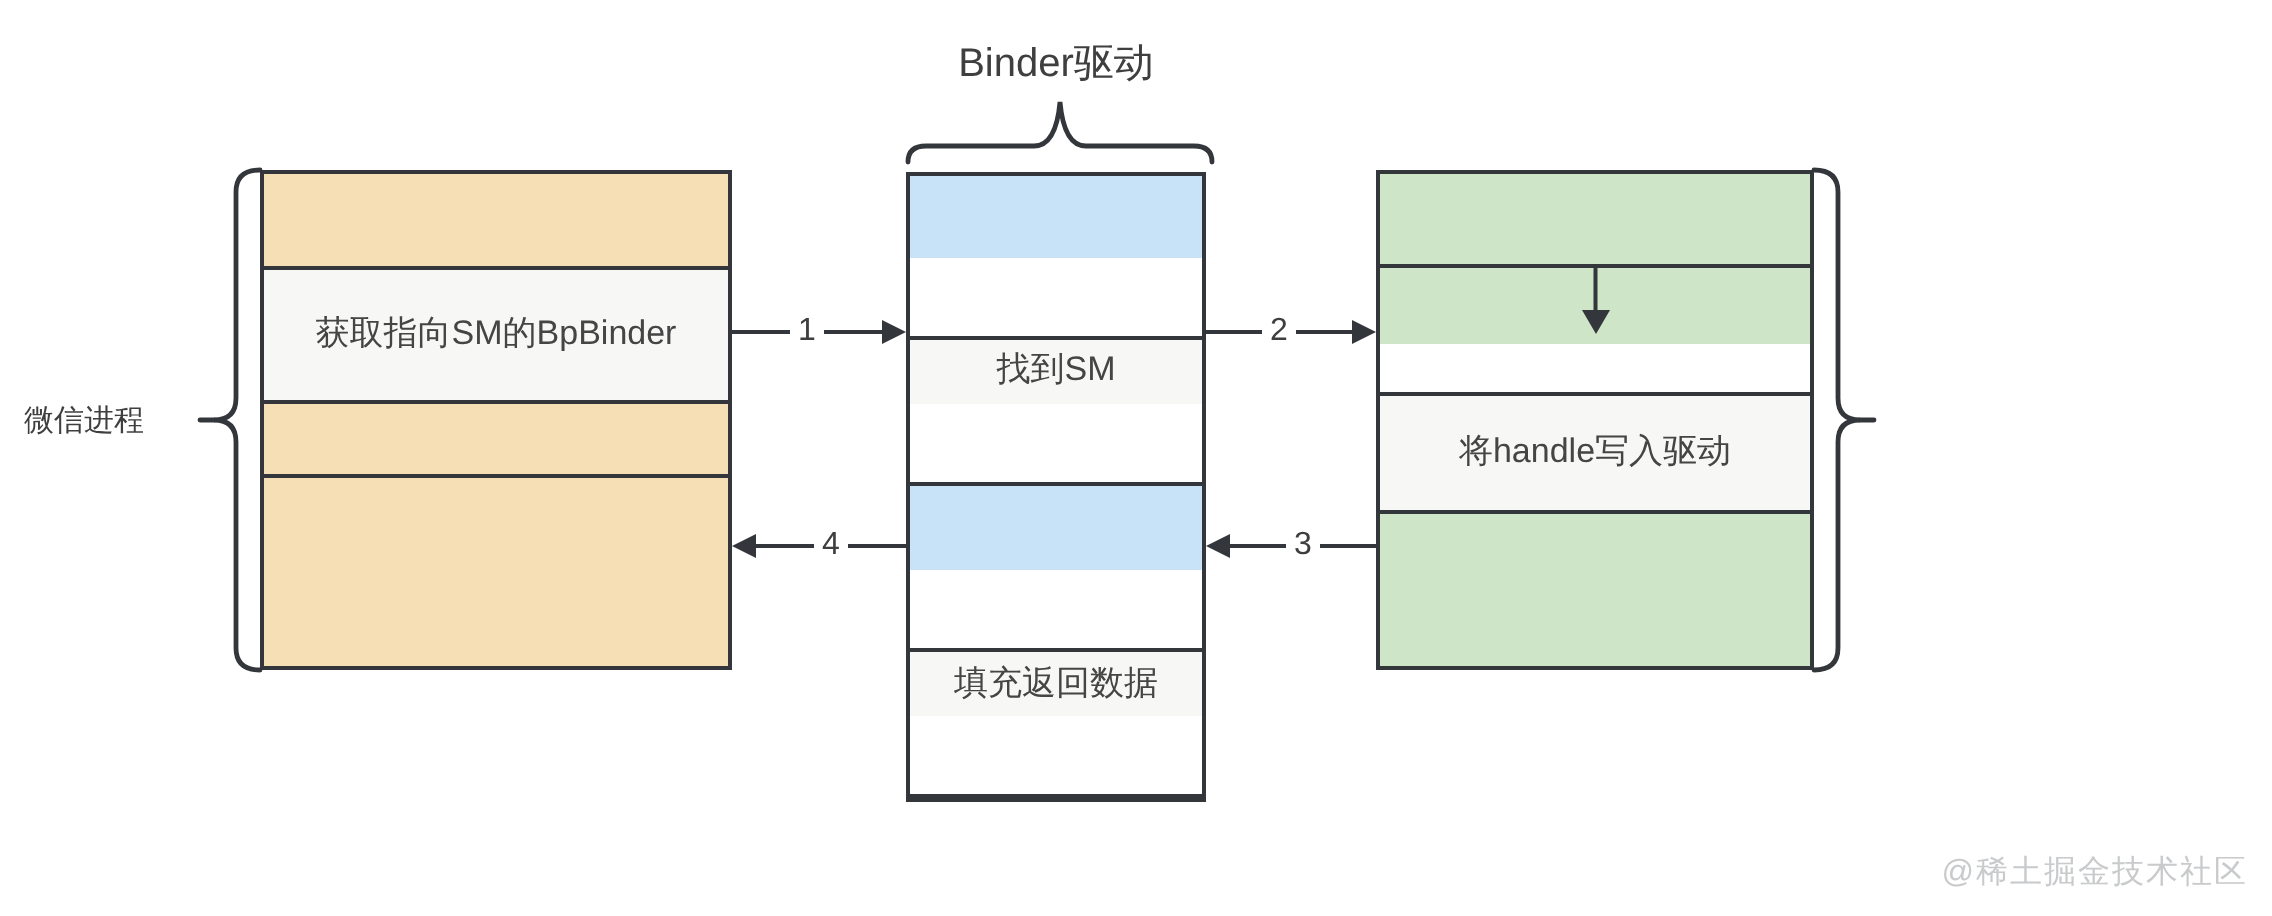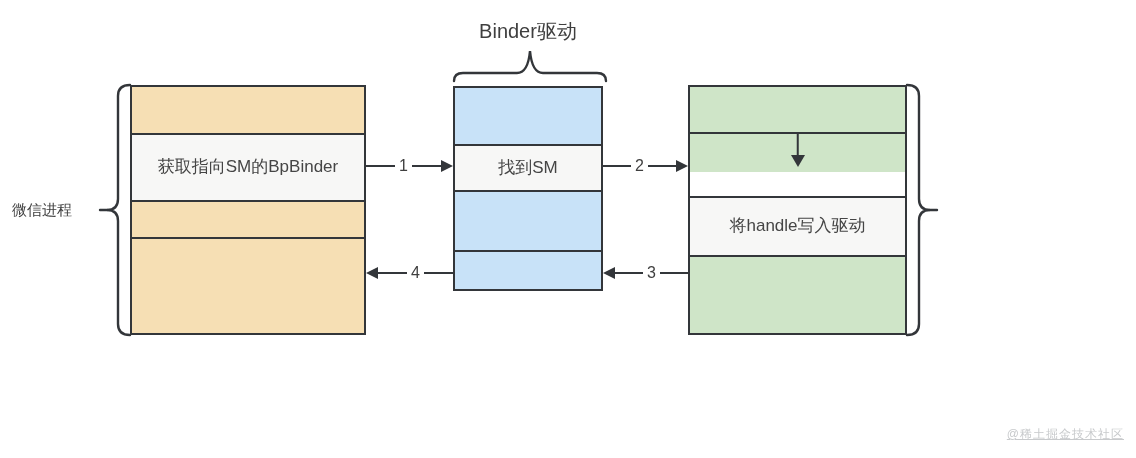--- a/index.html
+++ b/index.html
@@ -12,21 +12,21 @@
   .band.fill-wechat { background:var(--wechat-band,#f6dfb4); }
   .band.fill-driver { background:var(--driver-band,#c8e2f8); }
   .band.fill-sm     { background:var(--sm-band,#cfe5c8); }
   .band.step { background:#f7f7f6; display:flex; align-items:center; justify-content:center;
                text-align:center; font-size:17px; color:#454545; line-height:1.45; padding:0 8px; }
 
   .col-left   { left:130px; top:85px;  width:236px; height:250px; }
   .col-left   .b1{height:46px;} .col-left .b2{height:67px;} .col-left .b3{height:37px;}
   .col-left   .b4{height:69px;} .col-left .b5{flex:1;}
 
-  .col-mid    { left:453px; top:86px;  width:150px; height:205px; }
+  .col-mid    { left:453px; top:86px;  width:150px; height:315px;gap:39px; }
   .col-mid    .b1{height:56px;} .col-mid .b2{height:46px;} .col-mid .b3{height:60px;}
   .col-mid    .b4{height:46px;} .col-mid .b5{flex:1;}
 
   .col-right  { left:688px; top:85px;  width:219px; height:250px; }
   .col-right  .b1{height:45px;} .col-right .b2{height:68px;} .col-right .b3{height:40px; position:relative;}
   .col-right  .b4{height:59px;margin-top:24px;} .col-right .b5{flex:1;}
 
   .side-label { position:absolute; font-size:15px; color:#3f3f3f; white-space:nowrap; }
   .top-label  { position:absolute; left:428px; top:18px; width:200px; text-align:center;
                 font-size:20px; color:#3f3f3f; }
@@ -47,22 +47,22 @@
   .varrow-head { position:absolute; left:50%; transform:translateX(-50%); top:21px; width:0; height:0;
                  border-left:7px solid transparent; border-right:7px solid transparent;
                  border-top:12px solid var(--border,#333); }
 
   .caption { position:absolute; left:423px; top:358px; width:227px; height:79px;
              background:var(--caption-bg,#8fca86); color:var(--caption-text,#3d7a40);
              display:flex; align-items:center; justify-content:center; text-align:center;
              font-size:17px; line-height:1.62; }
   .caption span { display:inline-block; width:166px; }
 
-  .watermark { position:absolute; right:12px; top:426px; font-size:12px; color:#c8cacc;
-               letter-spacing:1px; white-space:nowrap;text-decoration:underline; }
+  .watermark { position:absolute; right:12px; top:426px; font-size:16px; color:#c8cacc;
+               letter-spacing:1px; white-space:nowrap; }
 </style>
 </head>
 <body>
 
 <div class="canvas">
 
   <div class="top-label">Binder驱动</div>
   <svg class="brace" style="left:450px; top:44px;" width="160" height="40" viewBox="0 0 160 40">
     <path d="M 4 37 Q 4 29 13 29 L 67 29 Q 78 29 80 7 Q 82 29 93 29 L 147 29 Q 156 29 156 37"></path>
   </svg>
@@ -71,20 +71,21 @@
     <div class="band b1 fill-wechat"></div>
     <div class="band b2 step">获取指向SM的BpBinder</div>
     <div class="band b3 fill-wechat"></div>
     <div class="band b5 fill-wechat"></div>
   </div>
 
   <div class="col col-mid">
     <div class="band b1 fill-driver"></div>
     <div class="band b2 step">找到SM</div>
     <div class="band b3 fill-driver"></div>
+    <div class="band b4 step">填充返回数据</div>
     <div class="band b5 fill-driver"></div>
   </div>
 
   <div class="col col-right">
     <div class="band b1 fill-sm"></div>
     <div class="band b3 fill-sm">
       <div class="varrow-stem"></div>
       <div class="varrow-head"></div>
     </div>
     <div class="band b4 step">将handle写入驱动</div>

